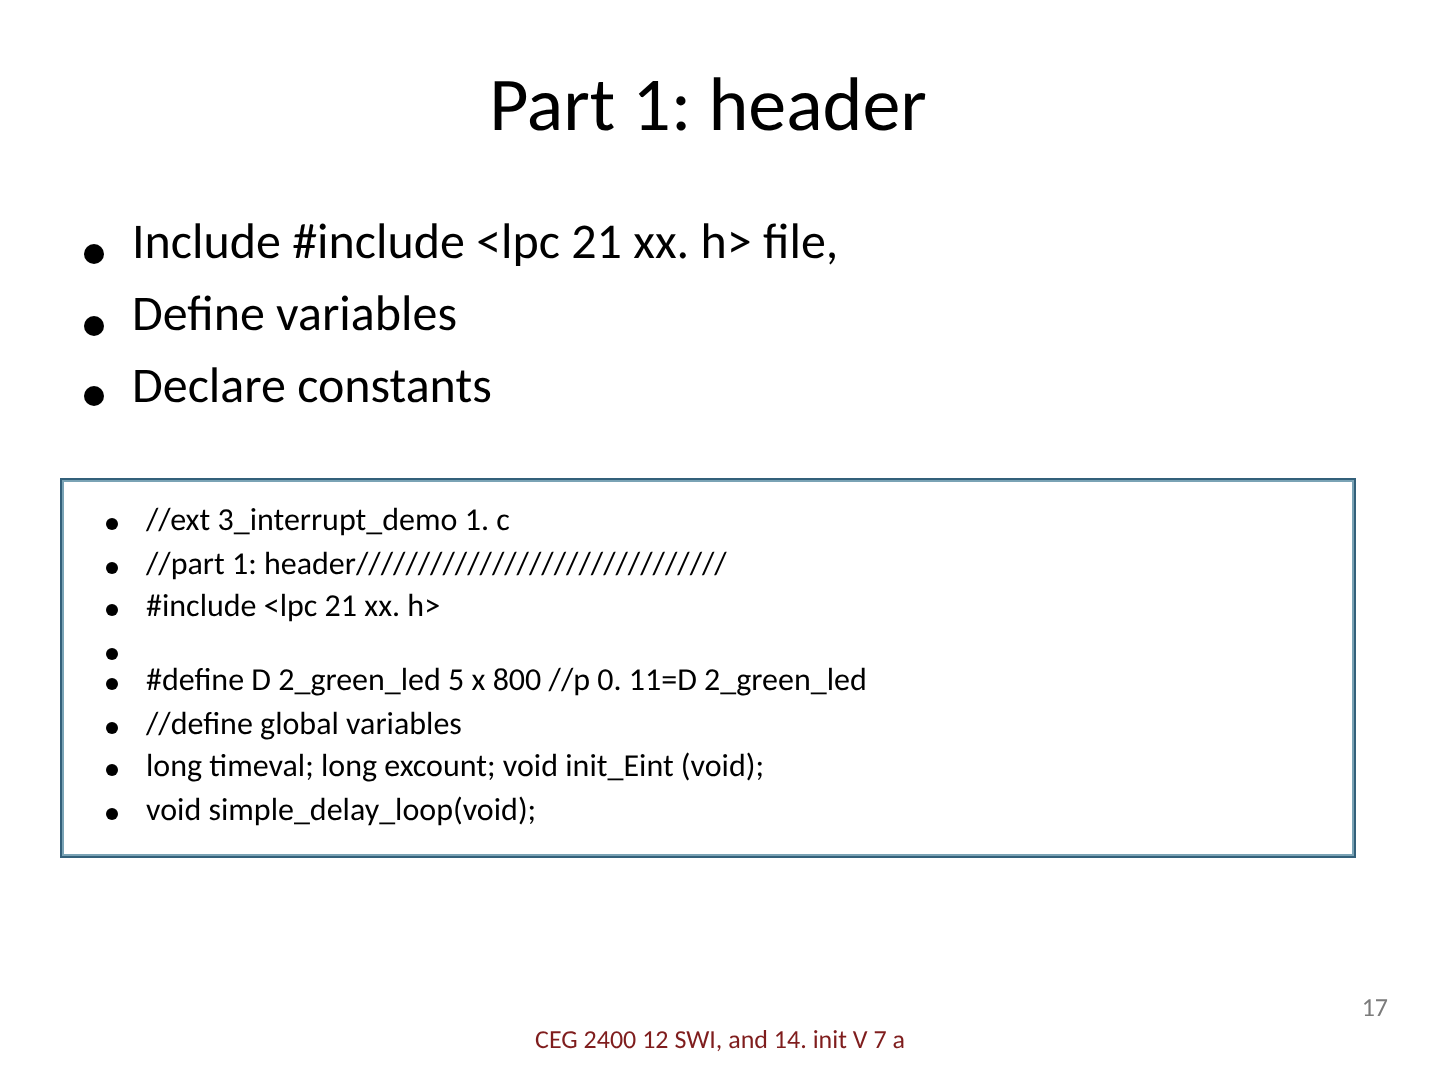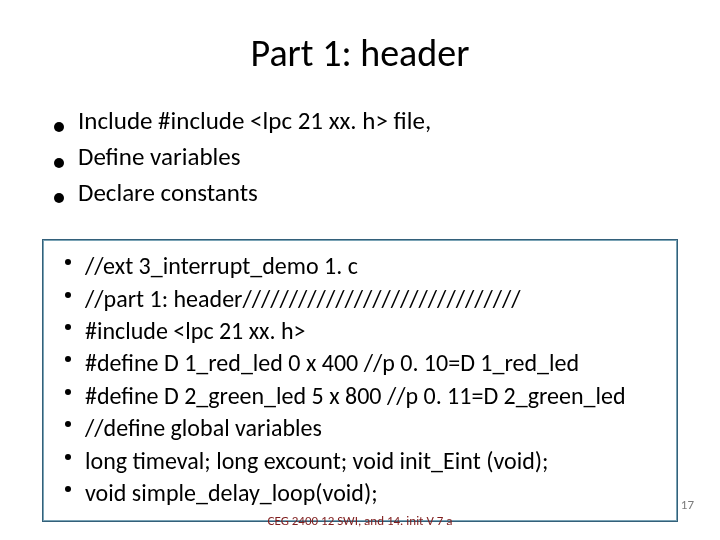--- a/index.html
+++ b/index.html
@@ -1,24 +1,24 @@
 <!DOCTYPE html>
 <html><head>
 <meta charset="utf-8">
 <style>
   * { margin: 0; padding: 0; box-sizing: border-box; }
   html, body { width: 720px; height: 540px; background: #fff; font-family: Calibri, Arial, sans-serif; color: #000; }
-  .slide { position: relative; width: 720px; height: 540px; padding: 24px 48px 40px 48px; }
+  .slide { position: relative; width: 720px; height: 540px; padding: 24px 48px 40px 36px; }
   .title { font-size: 38px; font-weight: 400; text-align: center; margin-top: 6px; margin-bottom: 28px; }
   .intro { margin-bottom: 30px; }
   .intro-item { display: flex; align-items: center; font-size: 25px; line-height: 1.35; margin-bottom: 2px; }
   .bullet { width: 10px; height: 10px; background: #000; border-radius: 50%; display: inline-block; margin: 12px 14px 0 6px; flex-shrink: 0; }
   .sm-bullet { width: 6px; height: 6px; background: #000; border-radius: 50%; display: inline-block; margin: 9px 14px 0 8px; flex-shrink: 0; }
   .codebox { border: 1.5px solid #33607a; box-shadow: 0 0 0 1px #7aa3b5 inset; padding: 10px 14px 12px 14px; margin: 0 -6px; }
-  .code-item { display: flex; align-items: flex-start; font-size: 24px; line-height: 1.35; }
+  .code-item { display: flex; align-items: flex-start; font-size: 16px; line-height: 1.35; }
   .footer { position: absolute; bottom: 12px; left: 0; width: 100%; display: flex; justify-content: center; font-size: 13px; color: #7f1d1d; }
   .pagenum { position: absolute; bottom: 28px; right: 26px; font-size: 13px; color: #7b7b7b; }
 </style>
 </head>
 <body>
 
 <div class="slide">
 
   <h1 class="title">Part 1: header</h1>
 
@@ -45,21 +45,20 @@
     <div class="code-item">
       <span class="sm-bullet"></span>
       <span>//part 1:   header//////////////////////////////</span>
     </div>
     <div class="code-item">
       <span class="sm-bullet"></span>
       <span>#include &lt;lpc 21 xx. h&gt;</span>
     </div>
     <div class="code-item">
       <span class="sm-bullet"></span>
-      <span>#define D 1_red_led 0 x 400 //p 0. 10=D 1_red_led</span>
     </div>
     <div class="code-item">
       <span class="sm-bullet"></span>
       <span>#define D 2_green_led 5 x 800 //p 0. 11=D 2_green_led</span>
     </div>
     <div class="code-item">
       <span class="sm-bullet"></span>
       <span>//define global variables</span>
     </div>
     <div class="code-item">

